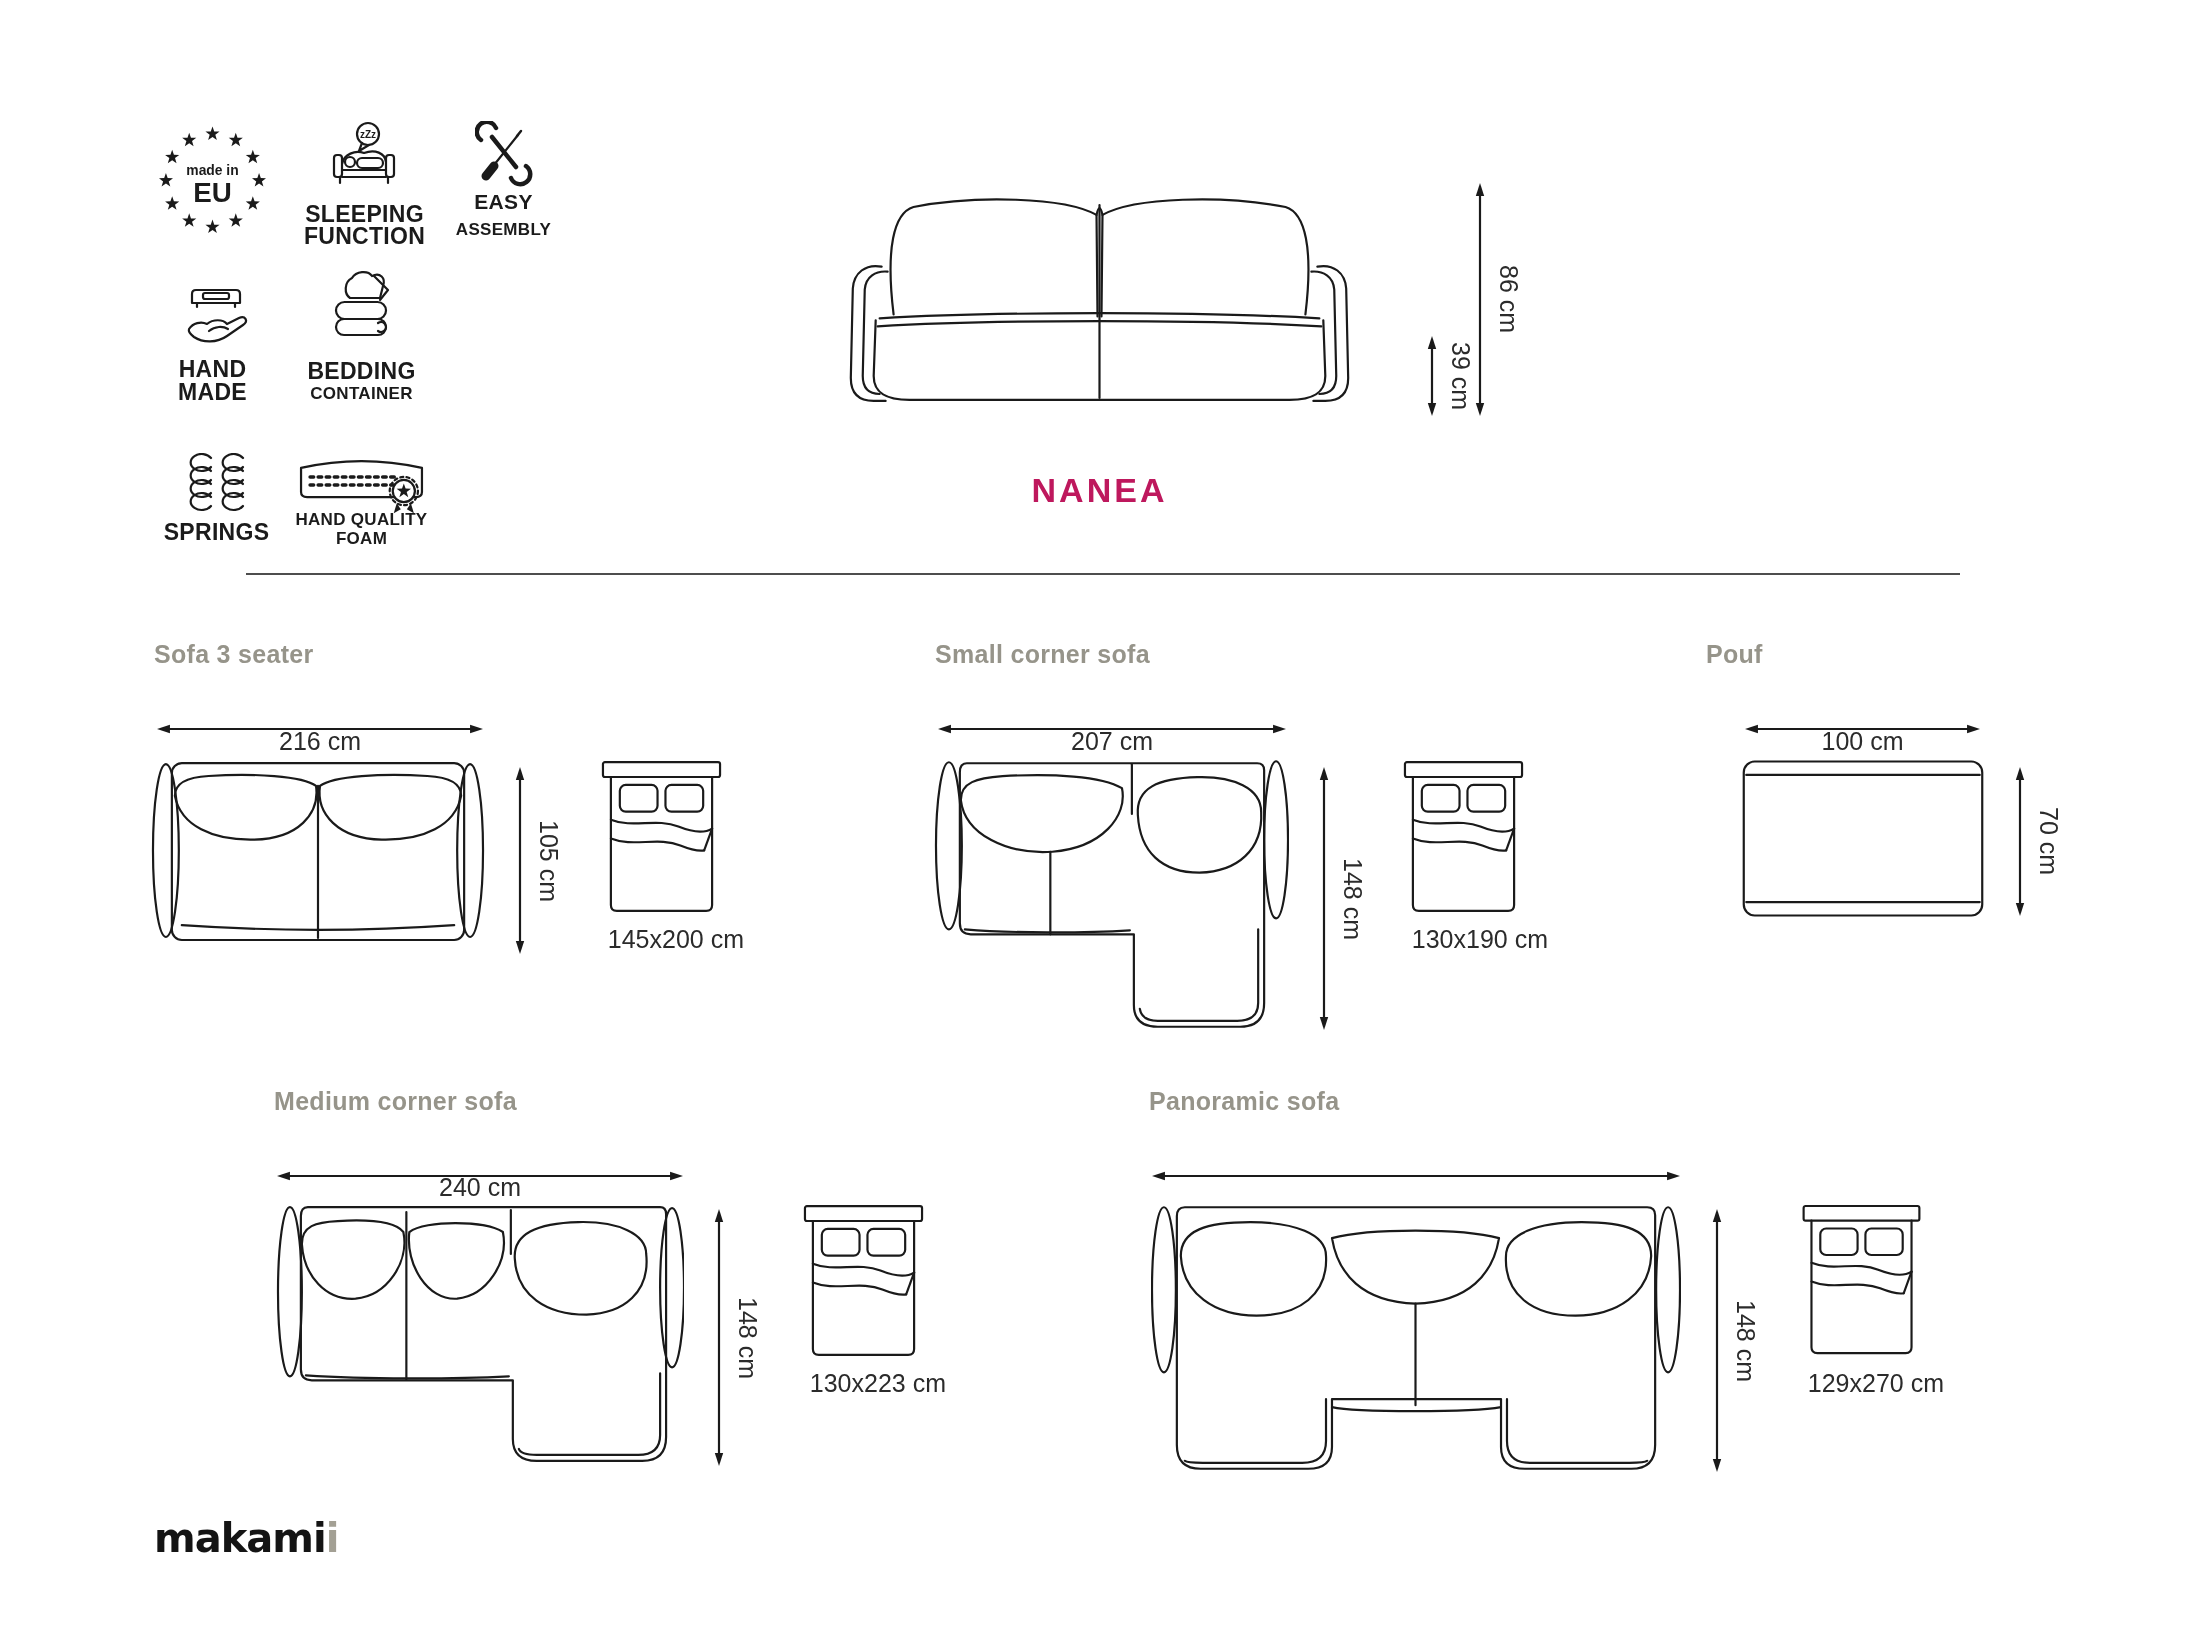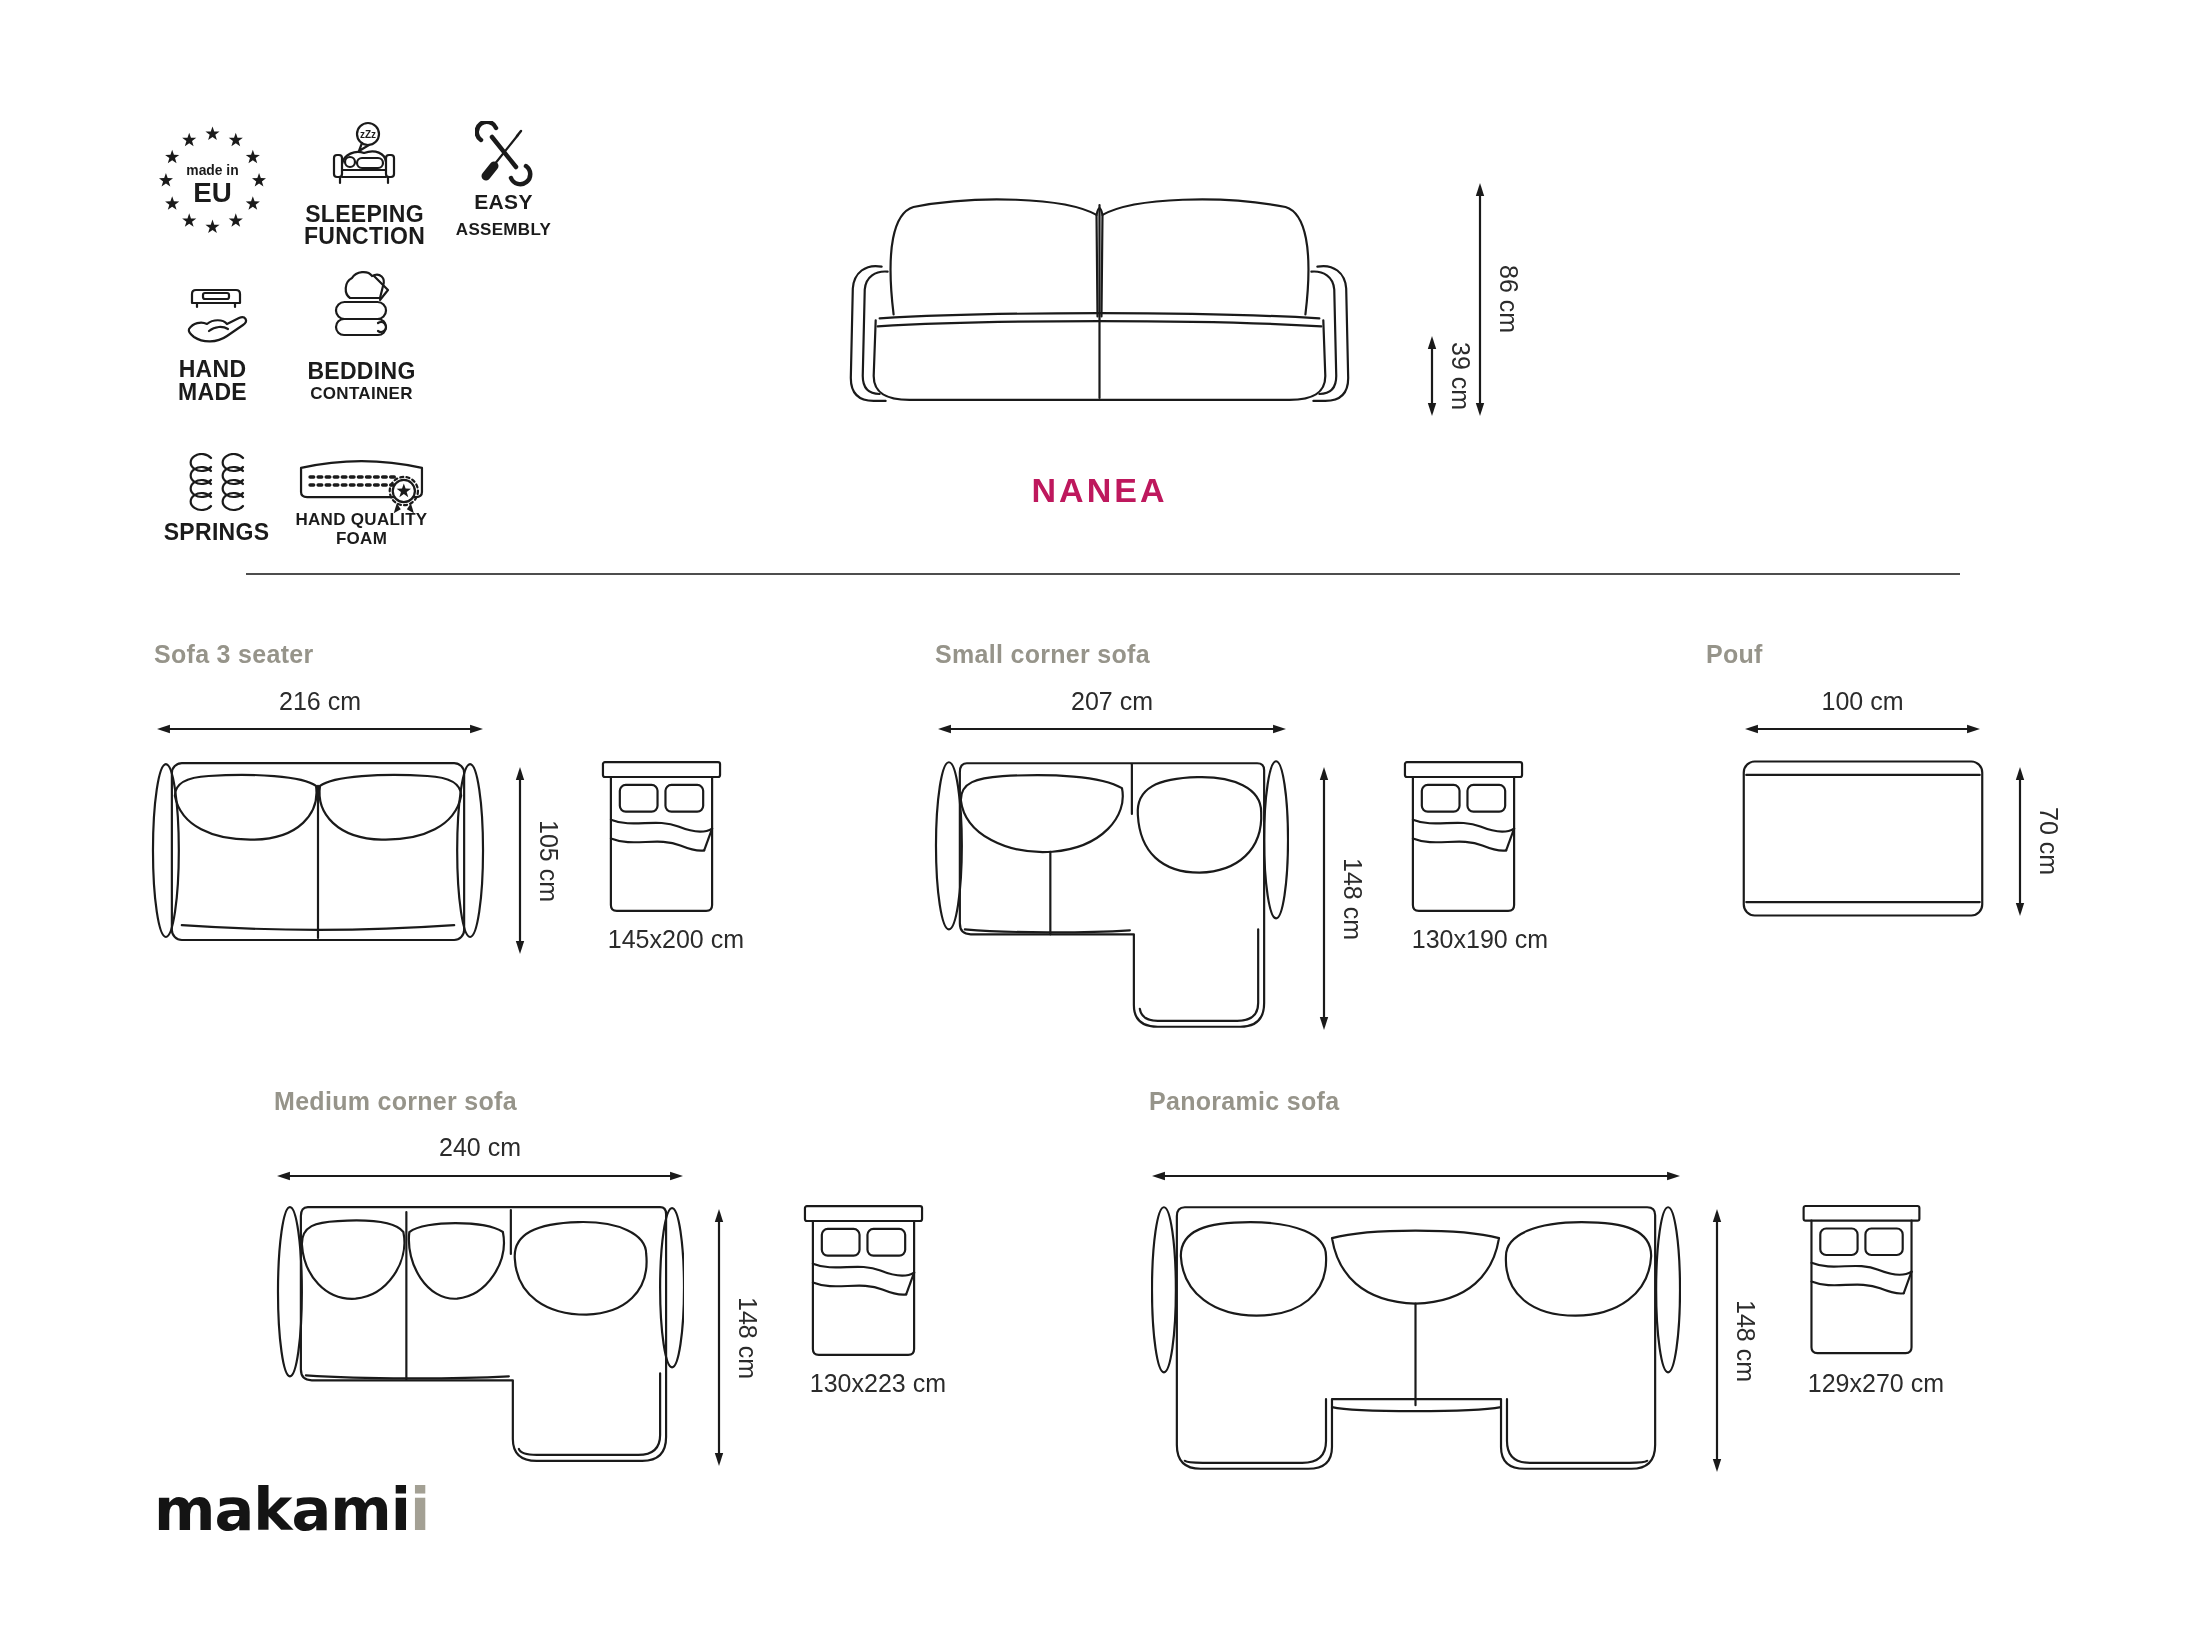--- a/index.html
+++ b/index.html
@@ -3,30 +3,30 @@
 <meta charset="utf-8">
 <style>
   :root{
     --heading:#96948a; --line:#1a1a1a; --text:#2b2b2b; --logo_accent:#a3a094;
   }
   html,body{margin:0;padding:0;background:#fff;}
   #page{position:relative;width:2202px;height:1652px;background:#ffffff;
         font-family:"Liberation Sans", sans-serif;overflow:hidden;}
   .abs{position:absolute;}
   .heading{font-size:25px;font-weight:600;color:var(--heading);letter-spacing:0.3px;white-space:nowrap;}
-  .dim-h{font-size:25px;color:var(--text);text-align:center;white-space:nowrap;}
+  .dim-h{font-size:25px;color:var(--text);text-align:center;white-space:nowrap;margin-top:40px;}
   .dim-v{writing-mode:vertical-rl;text-orientation:mixed;font-size:25px;color:var(--text);
          display:flex;align-items:center;justify-content:center;width:34px;white-space:nowrap;}
   .bed-label{font-size:25px;color:var(--text);text-align:right;white-space:nowrap;}
   .product-name{font-size:34px;font-weight:700;letter-spacing:3px;color:#be185d;text-align:center;}
   .badge-t1{font-size:23px;font-weight:700;color:#1b1b1b;text-align:center;line-height:22px;letter-spacing:0.3px;}
   .badge-t2{font-size:17px;font-weight:700;color:#1b1b1b;text-align:center;line-height:18px;letter-spacing:0.3px;}
   .divider{background:#4d4d4d;height:2px;}
-  .logo{font-size:59px;font-weight:700;color:#141414;letter-spacing:-1px;white-space:nowrap;
-        font-family:"DejaVu Sans", sans-serif;}
+  .logo{font-size:40px;font-weight:700;color:#141414;letter-spacing:-1px;white-space:nowrap;
+        font-family:"DejaVu Sans", sans-serif;margin-top:40px;}
   .logo .accent{color:var(--logo_accent);}
   svg.draw{stroke:var(--line);fill:none;stroke-width:2.2;stroke-linecap:round;stroke-linejoin:round;}
   svg.draw .fill{fill:var(--line);stroke:none;}
   svg.draw .svgtxt{fill:#1b1b1b;stroke:none;font-family:"Liberation Sans",sans-serif;}
 </style>
 </head>
 <body>
 
 <div id="page">
 

